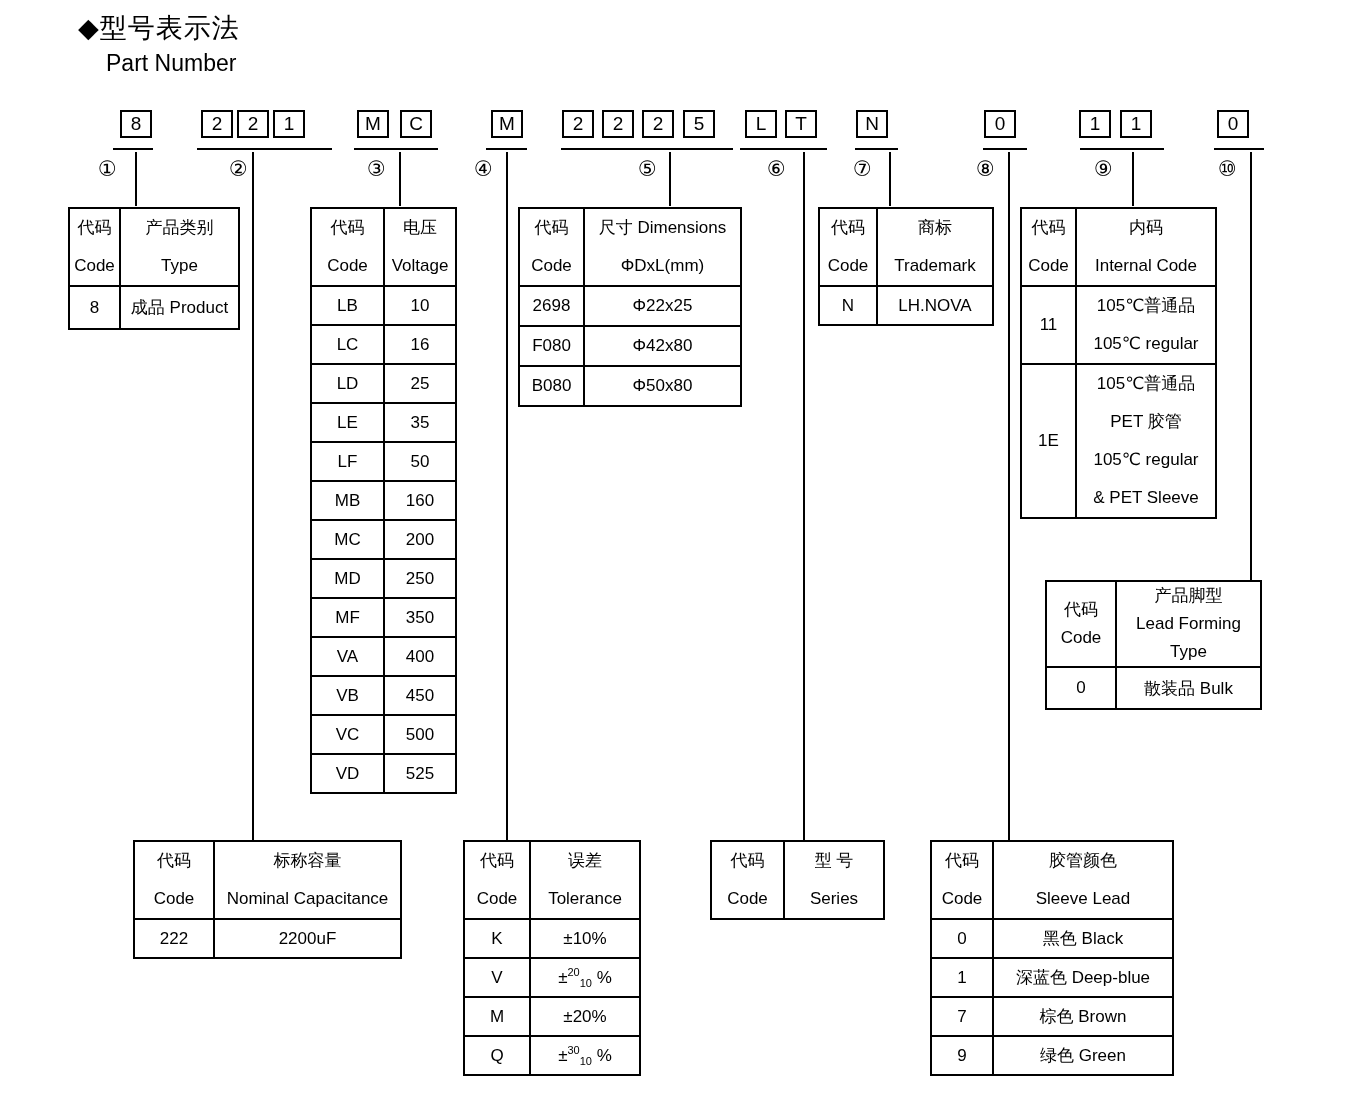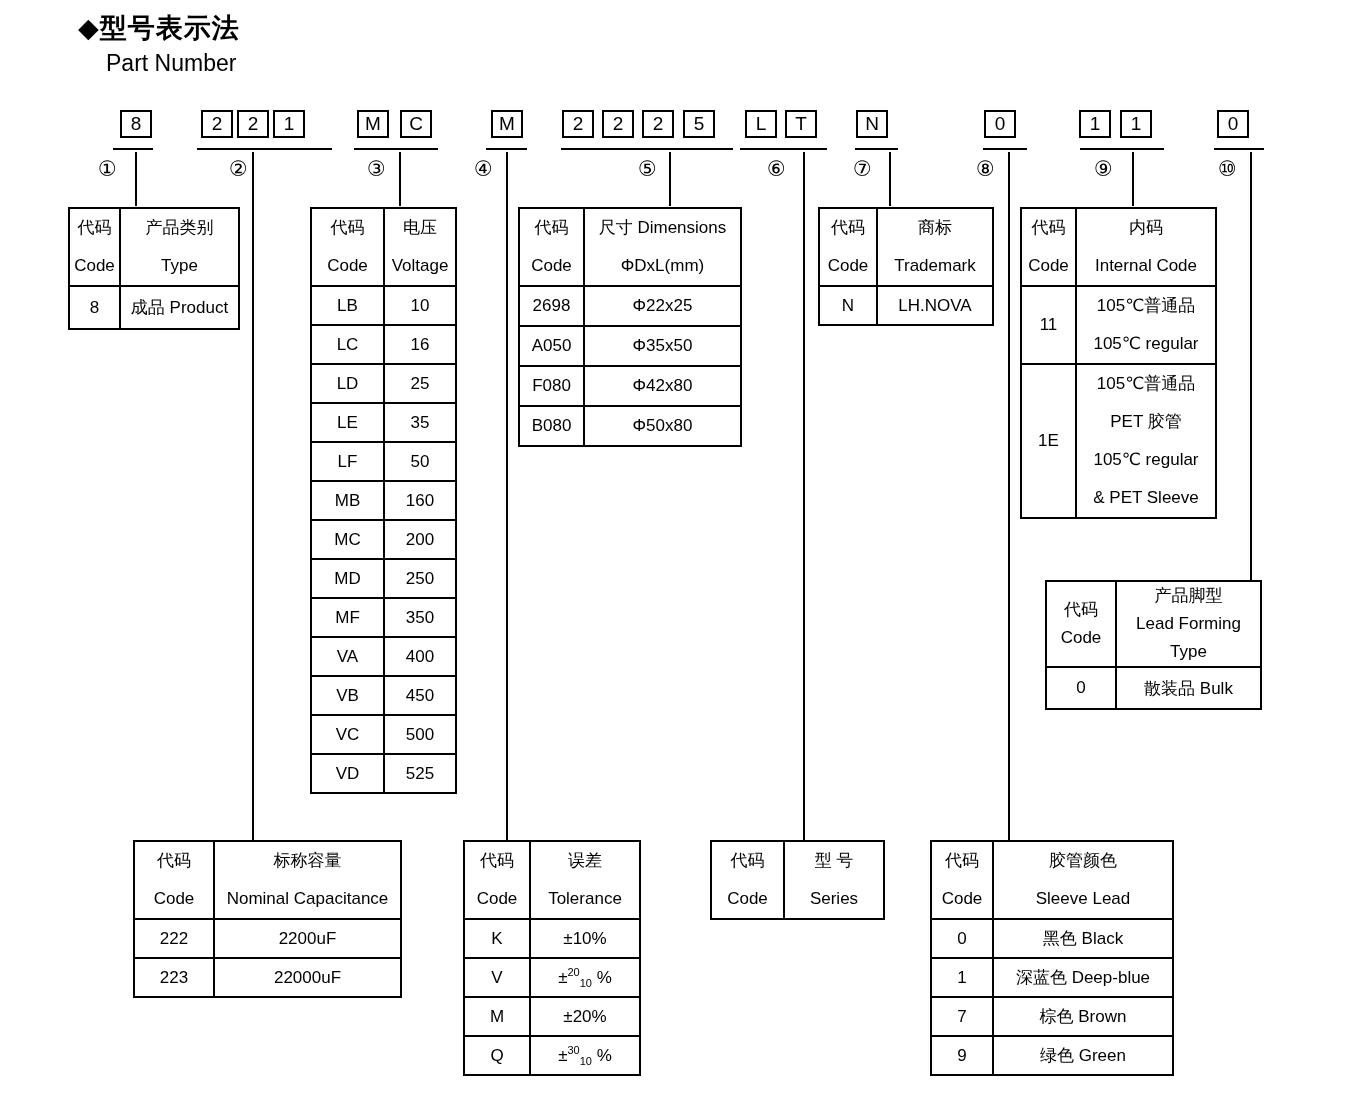--- a/index.html
+++ b/index.html
@@ -1,21 +1,21 @@
 <!DOCTYPE html>
 <html><head>
 <meta charset="utf-8">
 <style>
   html,body { margin:0; padding:0; background:#fff; }
   .page {
     position:relative; width:1350px; height:1099px; background:#ffffff;
     font-family:"Liberation Sans","DejaVu Sans",sans-serif; color:#000;
     overflow:hidden;
   }
-  .title-zh { position:absolute; left:78px; top:10px; font-size:27px; font-weight:700; letter-spacing:1px; }
+  .title-zh { position:absolute; left:78px; top:10px; font-size:27px; font-weight:400; letter-spacing:1px; }
   .title-en { position:absolute; left:106px; top:50px; font-size:23px; font-weight:400; }
 
   .codebox {
     position:absolute; top:110px; width:32px; height:28px; box-sizing:border-box;
     border:2px solid #000; text-align:center; line-height:24px; font-size:19px;
     background:#fff;
   }
   .underline { position:absolute; top:148px; height:2px; background:#000; }
   .vline { position:absolute; width:2px; background:#000; }
   .circ { position:absolute; top:158px; font-size:21px; line-height:21px; }
@@ -202,24 +202,20 @@
       <td>
             <div class="hl">尺寸 Dimensions</div>
             <div class="hl">ΦDxL(mm)</div>
           </td>
     </tr>
     <tr class="r40">
           <td>2698</td>
           <td>Φ22x25</td>
         </tr>
     <tr class="r40">
-          <td>A050</td>
-          <td>Φ35x50</td>
-        </tr>
-    <tr class="r40">
           <td>F080</td>
           <td>Φ42x80</td>
         </tr>
     <tr class="r40">
           <td>B080</td>
           <td>Φ50x80</td>
         </tr>
   </tbody>
     </table>
 
@@ -318,24 +314,20 @@
           </td>
       <td>
             <div class="hl">标称容量</div>
             <div class="hl">Nominal Capacitance</div>
           </td>
     </tr>
     <tr class="r39">
           <td>222</td>
           <td>2200uF</td>
         </tr>
-    <tr class="r39">
-          <td>223</td>
-          <td>22000uF</td>
-        </tr>
   </tbody>
     </table>
 
   <table class="tbl" style="left:463px;top:840px">
     <colgroup>
         <col style="width:66px">
         <col style="width:110px">
       </colgroup>
     <tbody>
         <tr class="h78">

